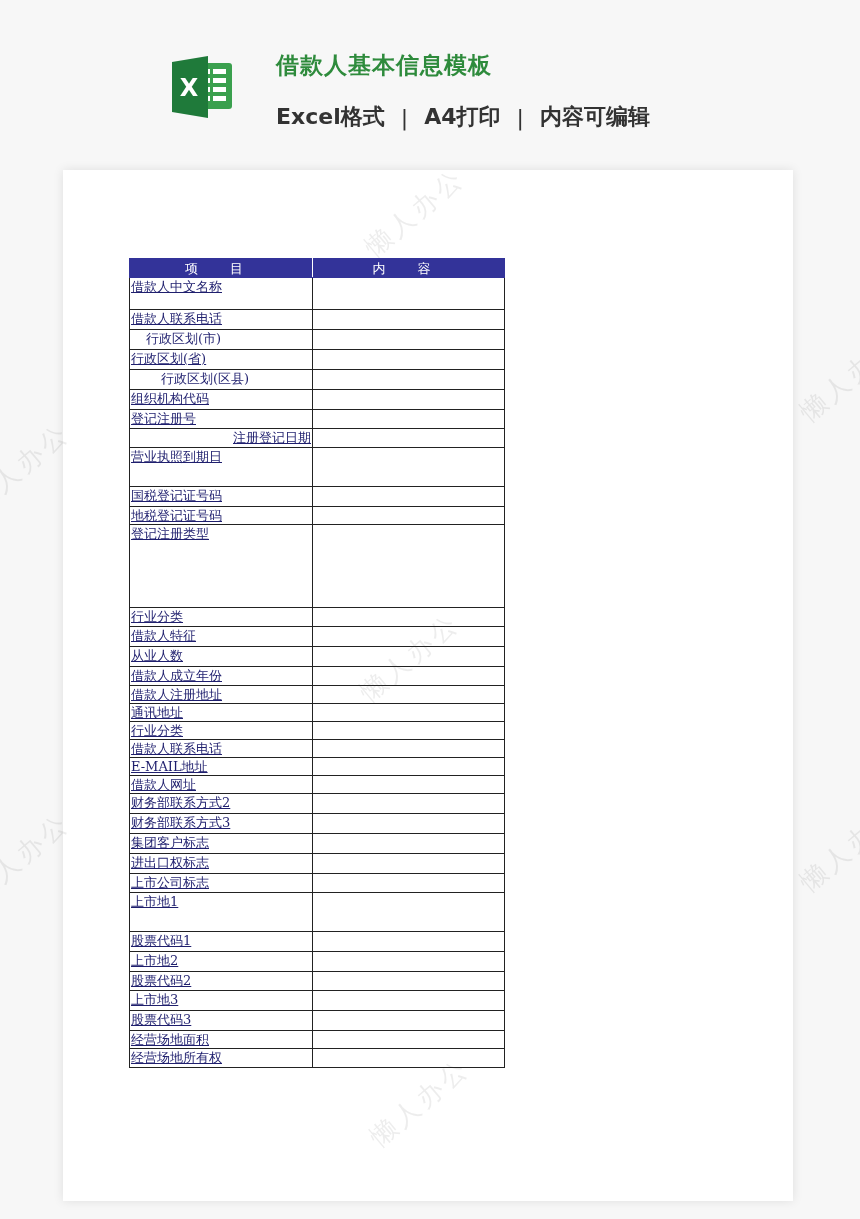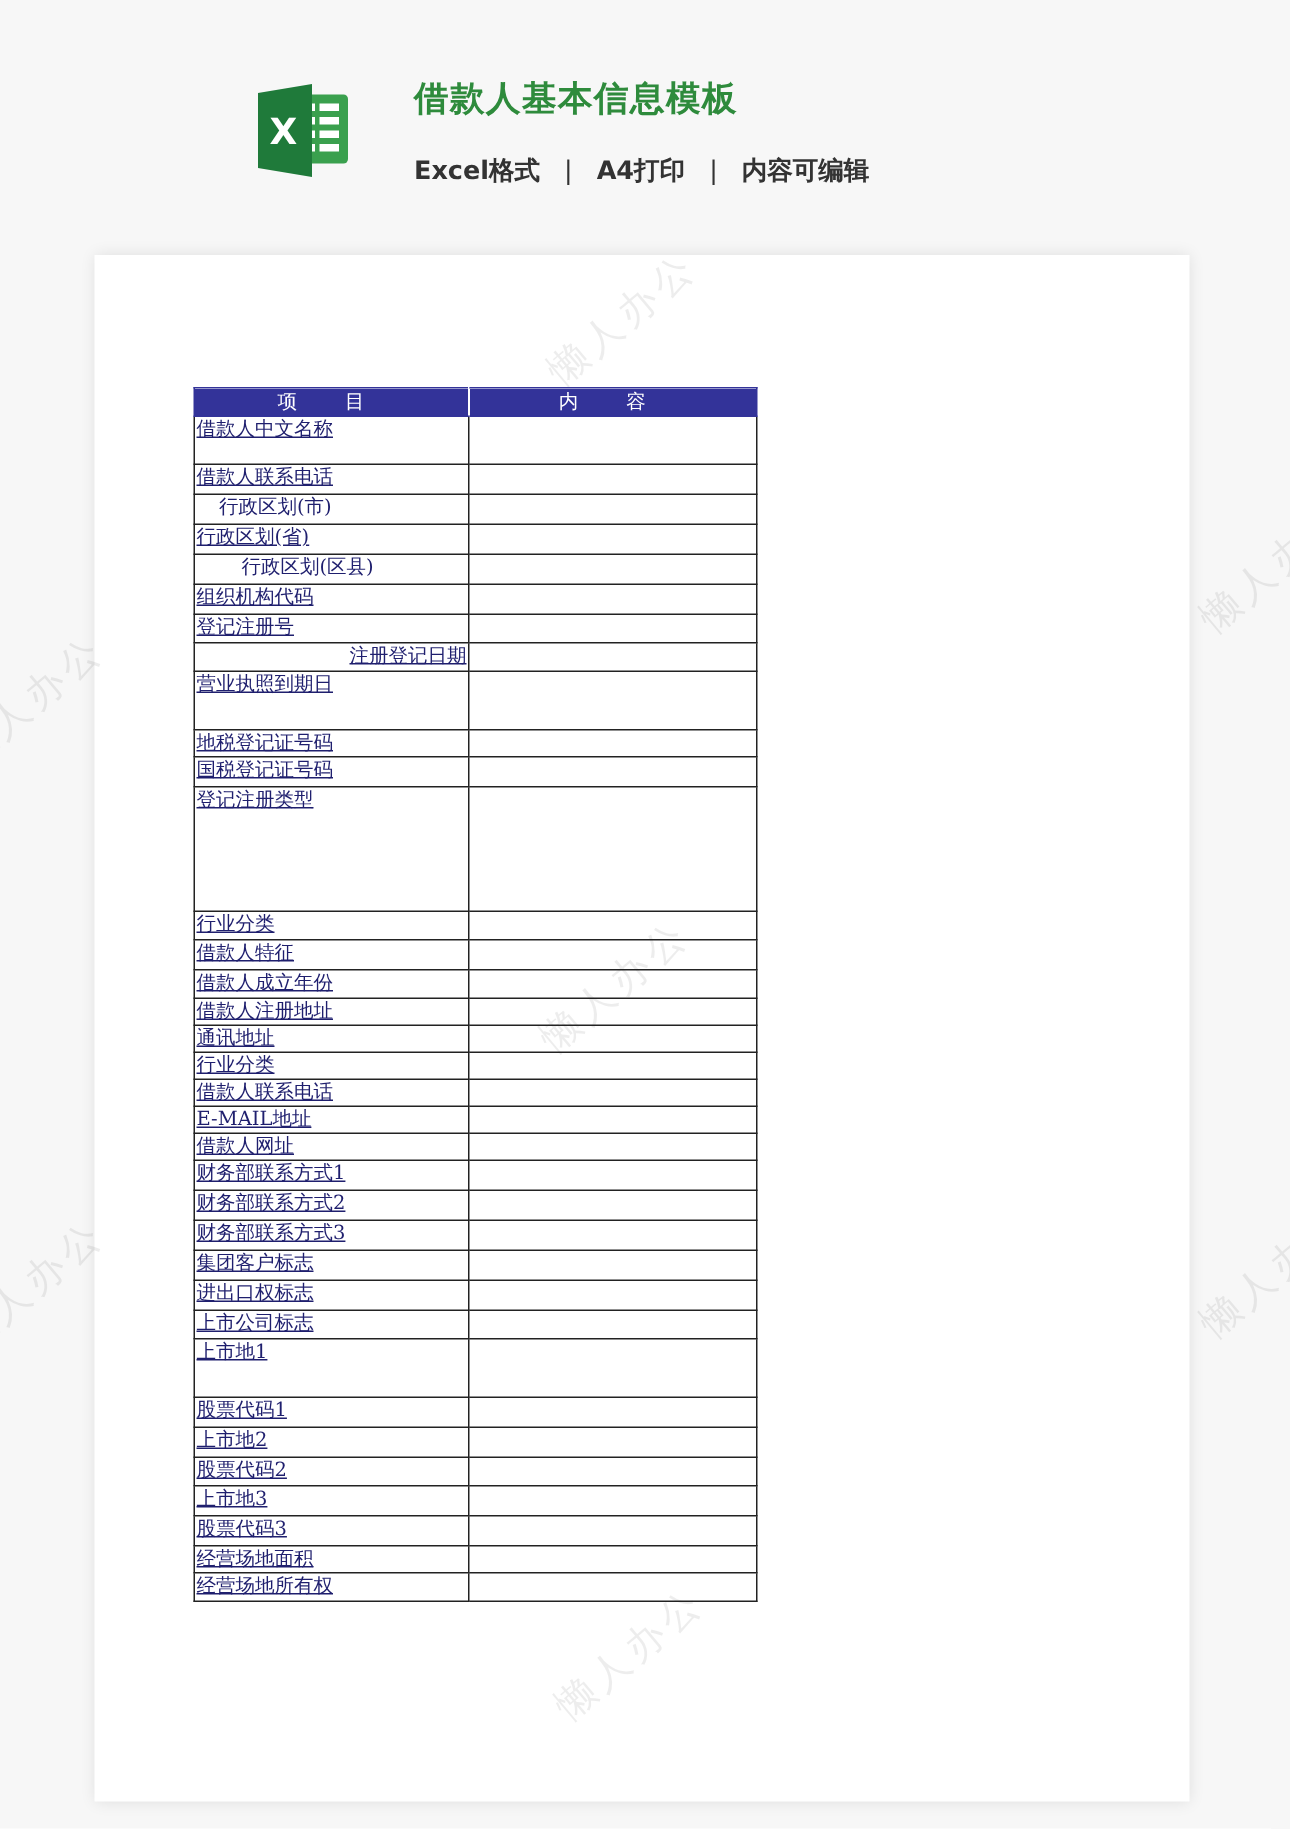--- a/index.html
+++ b/index.html
@@ -9,21 +9,21 @@
     font-family:"DejaVu Sans", sans-serif;
   }
   .header-logo { position:absolute; left:168px; top:52px; width:70px; height:70px; }
   .title {
     position:absolute; left:276px; top:50px;
     font-size:23px; font-weight:bold; color:#2e8b3c; letter-spacing:1px;
     font-family:"DejaVu Sans", sans-serif;
   }
   .subtitle {
     position:absolute; left:276px; top:102px;
-    font-size:17px; font-weight:bold; color:#333;
+    font-size:22px; font-weight:bold; color:#333;
     font-family:"DejaVu Sans", sans-serif;
     display:flex; align-items:center; white-space:nowrap;
   }
   .subtitle .sep { margin:0 16px; font-weight:normal; color:#333; }
   .page {
     position:absolute; left:63px; top:170px; width:730px; height:1031px;
     background:#fff;
     box-shadow:0 0 10px rgba(0,0,0,0.10);
   }
   .watermark {
@@ -129,40 +129,44 @@
         <td class="val"></td>
       </tr>
       <tr style="height: 19px; text-align: right;">
         <td class="label">注册登记日期</td>
         <td class="val"></td>
       </tr>
       <tr style="height: 39px;">
         <td class="label">营业执照到期日</td>
         <td class="val"></td>
       </tr>
+      <tr style="height: 20px;">
+        <td class="label">国税登记证号码</td>
+        <td class="val"></td>
+      </tr>
       <tr style="height: 18px;">
         <td class="label">地税登记证号码</td>
-        <td class="val"></td>
-      </tr>
-      <tr style="height: 20px;">
-        <td class="label">国税登记证号码</td>
         <td class="val"></td>
       </tr>
       <tr style="height: 83px;">
         <td class="label">登记注册类型</td>
         <td class="val"></td>
       </tr>
       <tr style="height: 19px;">
         <td class="label">行业分类</td>
         <td class="val"></td>
       </tr>
       <tr style="height: 20px;">
         <td class="label">借款人特征</td>
         <td class="val"></td>
       </tr>
+      <tr style="height: 20px;">
+        <td class="label">从业人数</td>
+        <td class="val"></td>
+      </tr>
       <tr style="height: 19px;">
         <td class="label">借款人成立年份</td>
         <td class="val"></td>
       </tr>
       <tr style="height: 18px;">
         <td class="label">借款人注册地址</td>
         <td class="val"></td>
       </tr>
       <tr style="height: 18px;">
         <td class="label">通讯地址</td>
@@ -175,24 +179,20 @@
       <tr style="height: 18px;">
         <td class="label">借款人联系电话</td>
         <td class="val"></td>
       </tr>
       <tr style="height: 18px;">
         <td class="label">E-MAIL地址</td>
         <td class="val"></td>
       </tr>
       <tr style="height: 18px;">
         <td class="label">借款人网址</td>
-        <td class="val"></td>
-      </tr>
-      <tr style="height: 20px;">
-        <td class="label">财务部联系方式1</td>
         <td class="val"></td>
       </tr>
       <tr style="height: 20px;">
         <td class="label">财务部联系方式2</td>
         <td class="val"></td>
       </tr>
       <tr style="height: 20px;">
         <td class="label">财务部联系方式3</td>
         <td class="val"></td>
       </tr>

